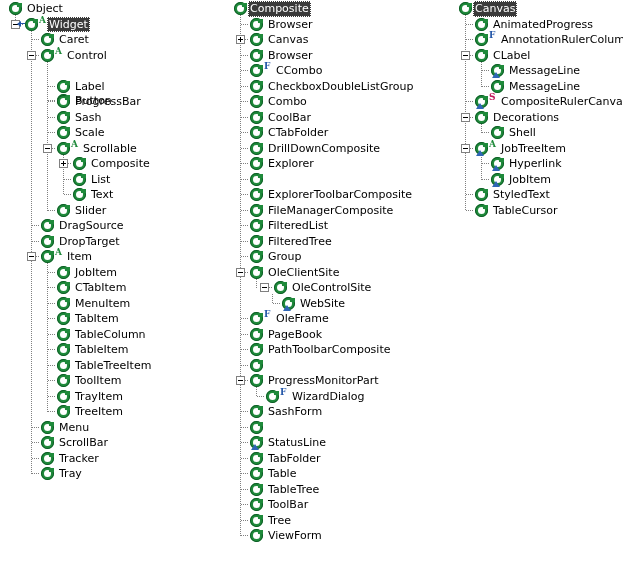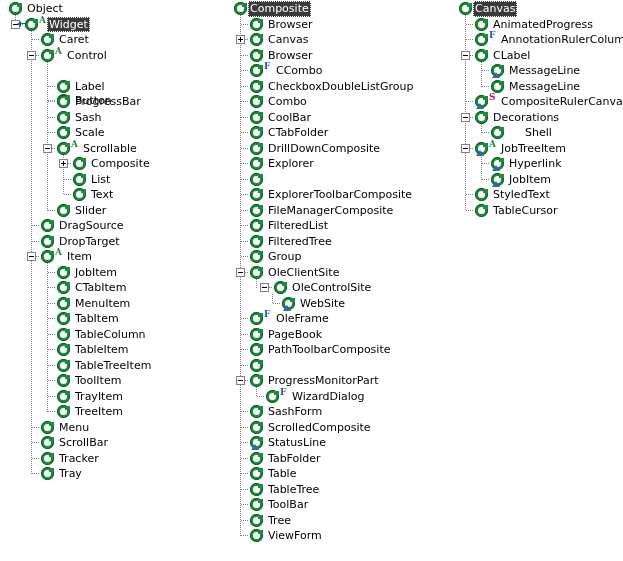--- a/index.html
+++ b/index.html
@@ -714,21 +714,20 @@
           </span>
           <span class="label" style="margin-left: 0px;">SashForm</span>
         </div>
       </div>
       <div class="row" style="position: absolute; left: 0px; top: 419.5px; width: 100%;">
         <div class="hline" style="left: 16px; width: 7px;"></div>
         <div class="cell" style="left: 24px;">
           <span class="icon">
             <span class="disc"></span>
           </span>
-          <span class="label" style="margin-left: 0px;">ScrolledComposite</span>
         </div>
       </div>
       <div class="row" style="position: absolute; left: 0px; top: 435px; width: 100%;">
         <div class="hline" style="left: 16px; width: 7px;"></div>
         <div class="cell" style="left: 24px;">
           <span class="icon">
             <span class="disc"></span>
             <span class="tri"></span>
           </span>
           <span class="label" style="margin-left: 0px;">StatusLine</span>
@@ -870,21 +869,21 @@
           </span>
           <span class="label" style="margin-left: 0px;">Decorations</span>
         </div>
       </div>
       <div class="row" style="position: absolute; left: 0px; top: 125px; width: 100%;">
         <div class="hline" style="left: 32px; width: 7px;"></div>
         <div class="cell" style="left: 40px;">
           <span class="icon">
             <span class="disc"></span>
           </span>
-          <span class="label" style="margin-left: 16px;">Shell</span>
+          <span class="label" style="margin-left: 0px;">Shell</span>
         </div>
       </div>
       <div class="row" style="position: absolute; left: 0px; top: 140.5px; width: 100%;">
         <div class="hline" style="left: 16px; width: 7px;"></div>
         <div class="exp" style="left: 11px;"></div>
         <div class="cell" style="left: 24px;">
           <span class="icon">
             <span class="disc"></span>
             <span class="tri"></span>
           </span>

